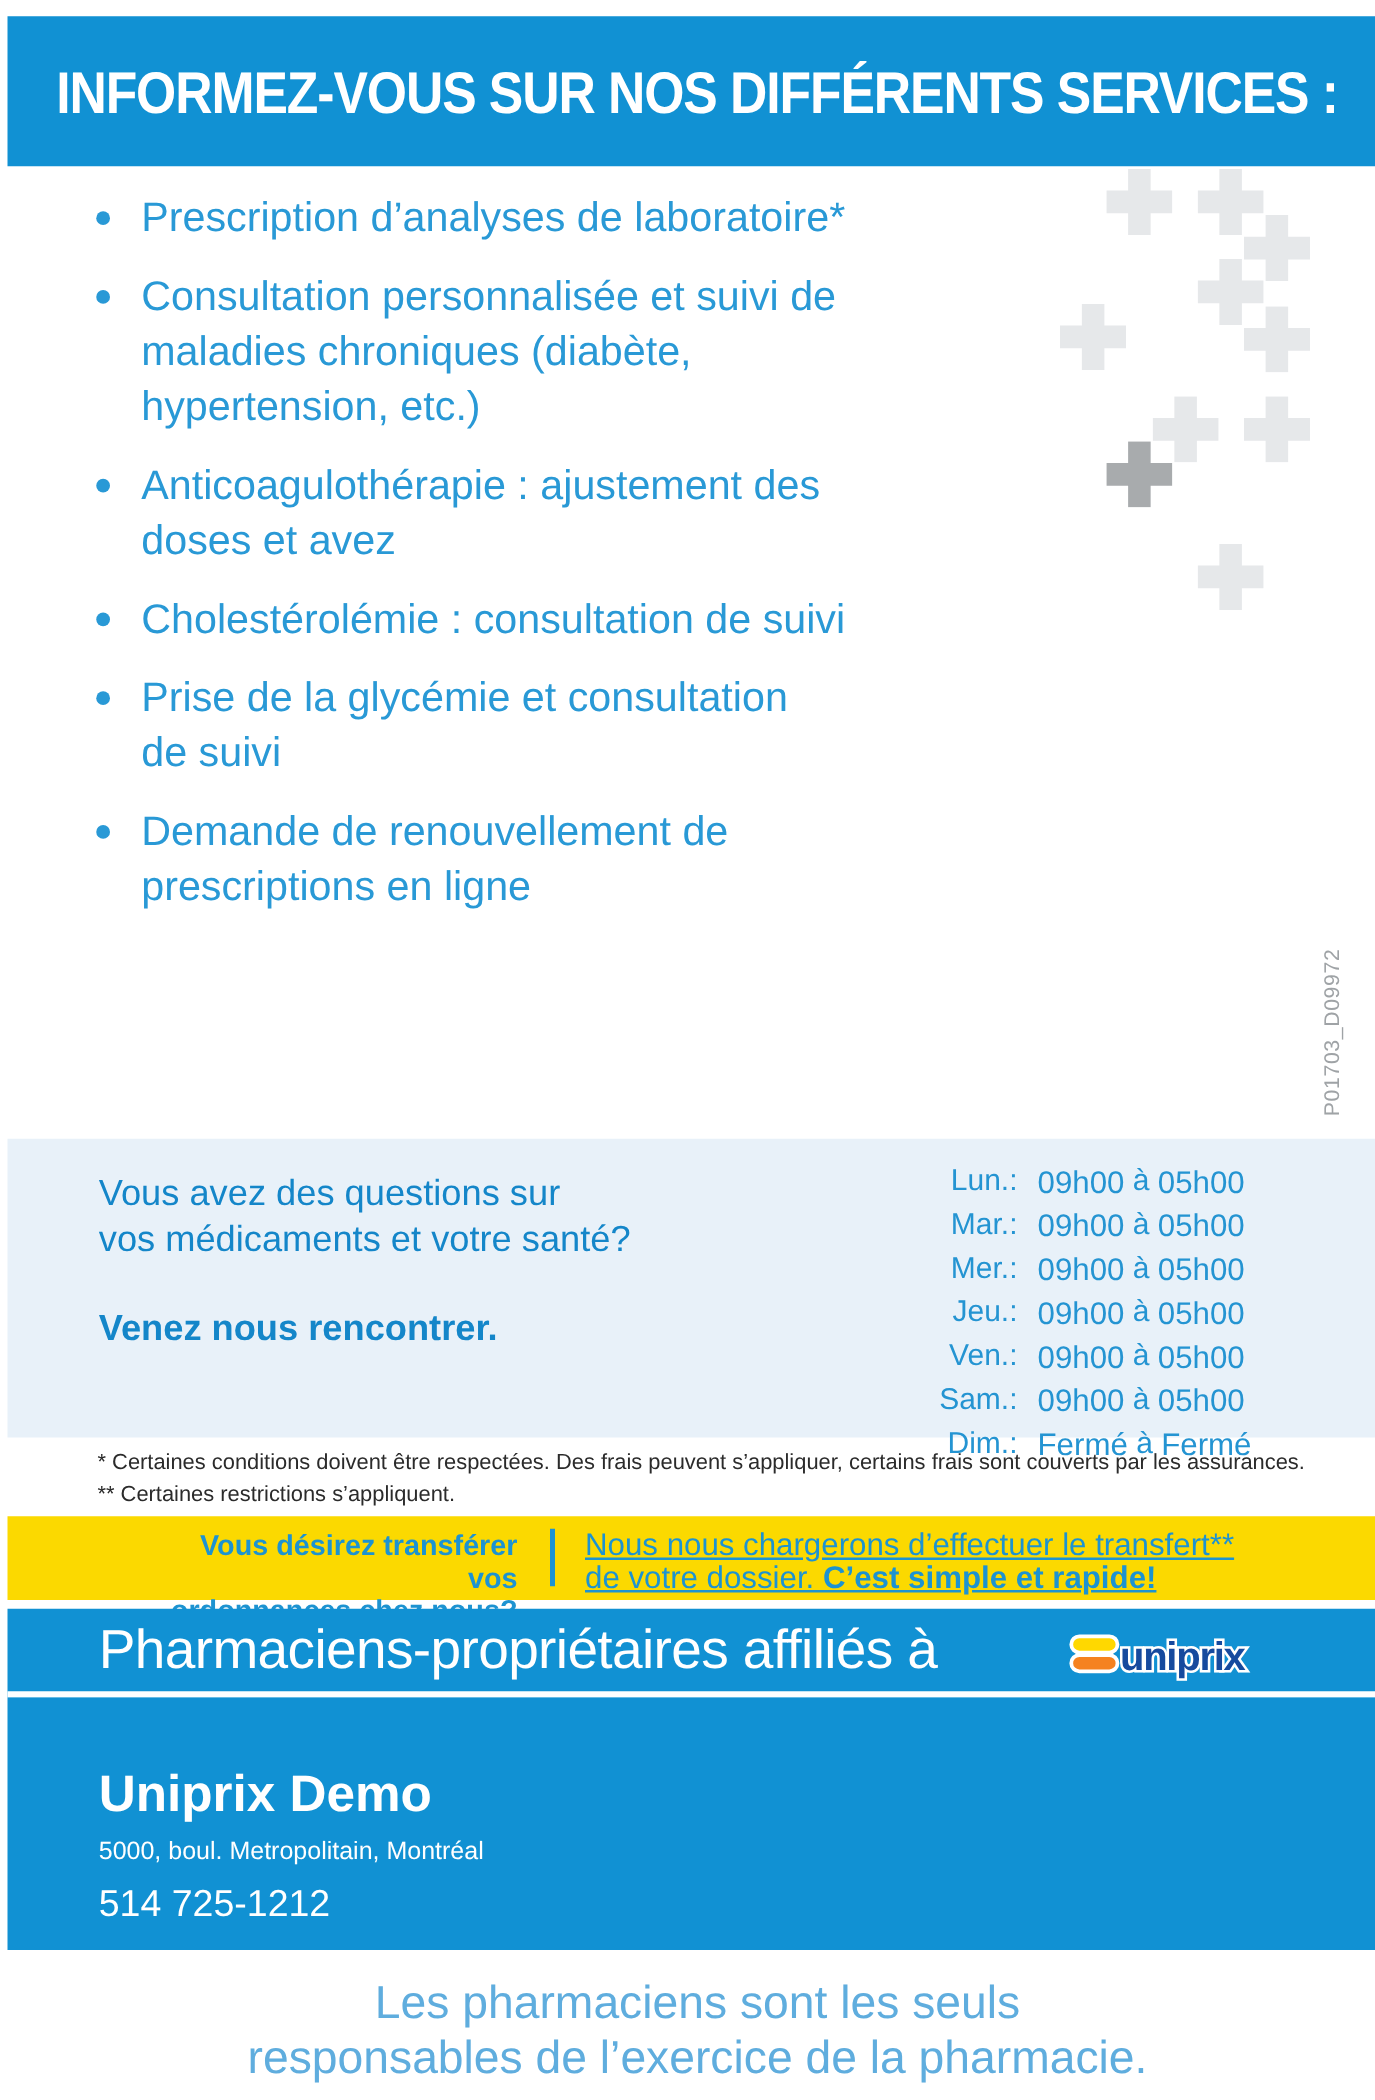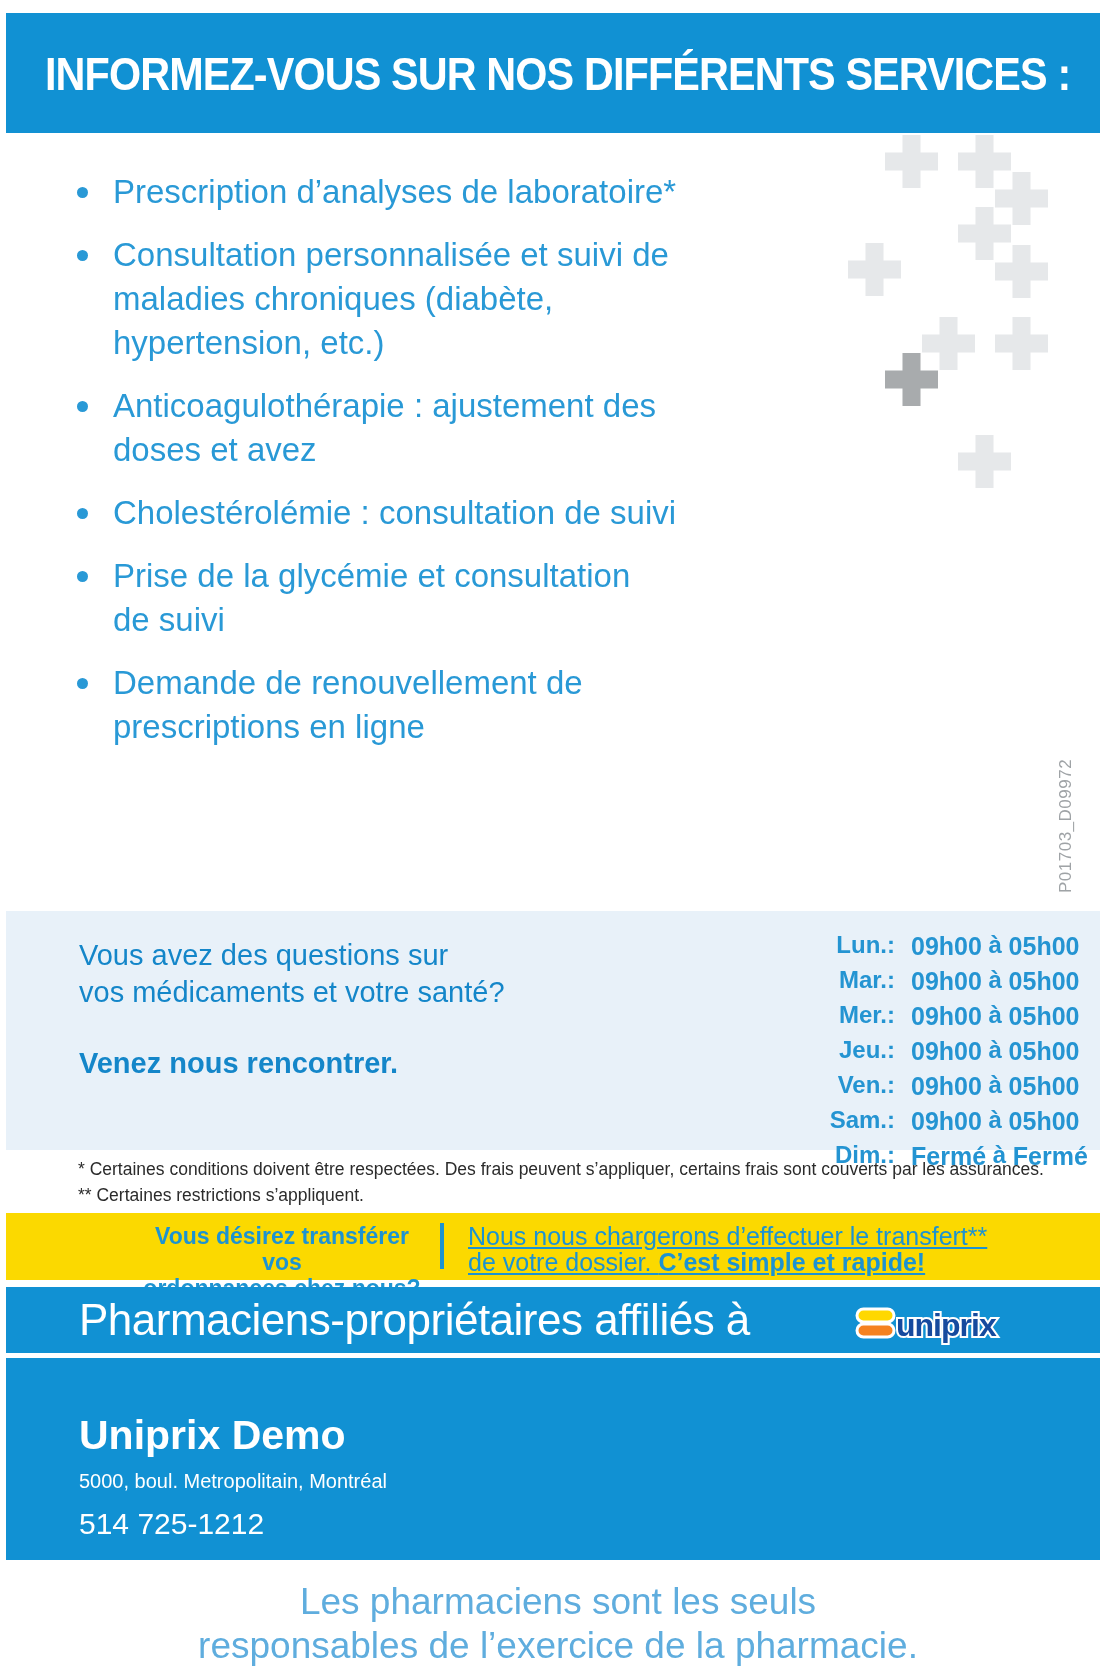--- a/index.html
+++ b/index.html
@@ -29,21 +29,21 @@
   .band-header{
     position:absolute;left:6px;right:6px;top:13px;height:120px;
     background:var(--main-blue);
     display:flex;align-items:center;justify-content:center;
   }
   .band-header h1{
     margin:0;color:#fff;font-size:47px;font-weight:700;white-space:nowrap;
     letter-spacing:-1px;transform:scaleX(0.88);transform-origin:center;
   }
   
-  .services{position:absolute;left:75px;top:170px;width:680px;}
+  .services{position:absolute;left:75px;top:152px;width:680px;}
   .svc{
     position:relative;padding-left:38px;color:var(--bullet-blue);
     font-size:33px;line-height:44px;margin-bottom:19px;
   }
   .svc::before{
     content:"";position:absolute;left:2px;top:17px;width:11px;height:11px;
     border-radius:50%;background:var(--bullet-blue);
   }
   
   .plus{
@@ -63,40 +63,40 @@
     background:var(--light-blue-bg);
   }
   .questions{
     position:absolute;left:73px;top:26px;color:var(--bold-blue);
     font-size:29px;font-weight:400;line-height:37px;
   }
   .meet-us{
     position:absolute;left:73px;top:136px;color:var(--bold-blue);
     font-size:29px;font-weight:700;
   }
-  .hours{position:absolute;left:819px;top:19px;font-weight:bold;}
+  .hours{position:absolute;left:738px;top:19px;}
   .hrow{display:flex;margin-bottom:5px;height:30px;align-items:baseline;}
   .hrow .day{
     display:inline-block;width:70px;text-align:right;margin-right:16px;
     color:var(--hours-blue);font-size:24px;
   }
   .hrow .time{color:var(--hours-blue);font-size:24px;white-space:nowrap;}
   .hrow .t{position:relative;top:2px;font-size:25px;}
   
   .disclaimers{
     position:absolute;left:78px;top:1156px;color:var(--fineprint);
     font-size:17.5px;line-height:26px;
   }
   
   .band-transfer{
     position:absolute;left:6px;right:6px;top:1213px;height:67px;
     background:var(--yellow);
   }
   .transfer-left{
-    position:absolute;left:132px;top:10px;width:288px;text-align:center;
+    position:absolute;left:120px;top:10px;width:288px;text-align:right;
     color:var(--yellow-text-blue);font-size:23px;font-weight:700;line-height:26px;
   }
   .transfer-divider{
     position:absolute;left:434px;top:10px;width:4px;height:46px;
     background:var(--yellow-text-blue);
   }
   .transfer-right{
     position:absolute;left:462px;top:10px;
     color:var(--yellow-text-blue);font-size:25px;line-height:26px;text-decoration:underline;
   }

